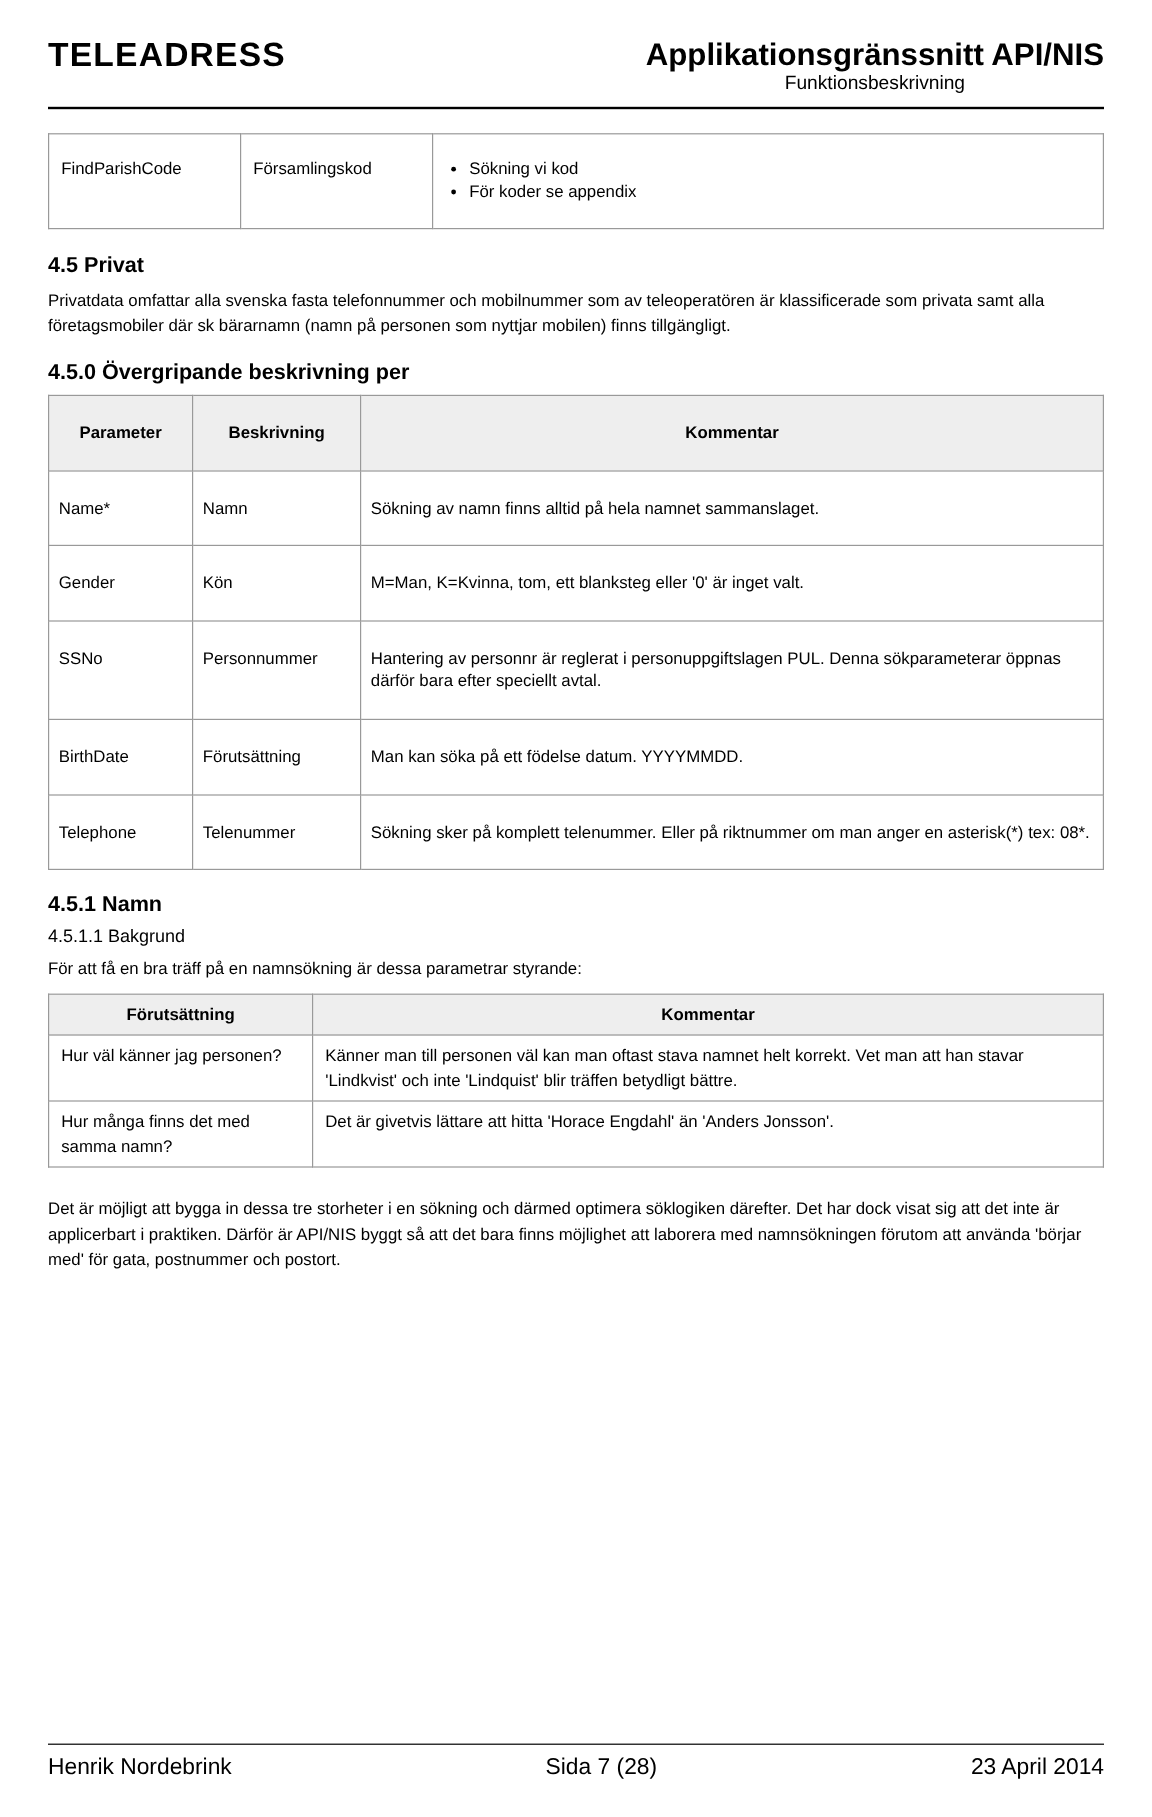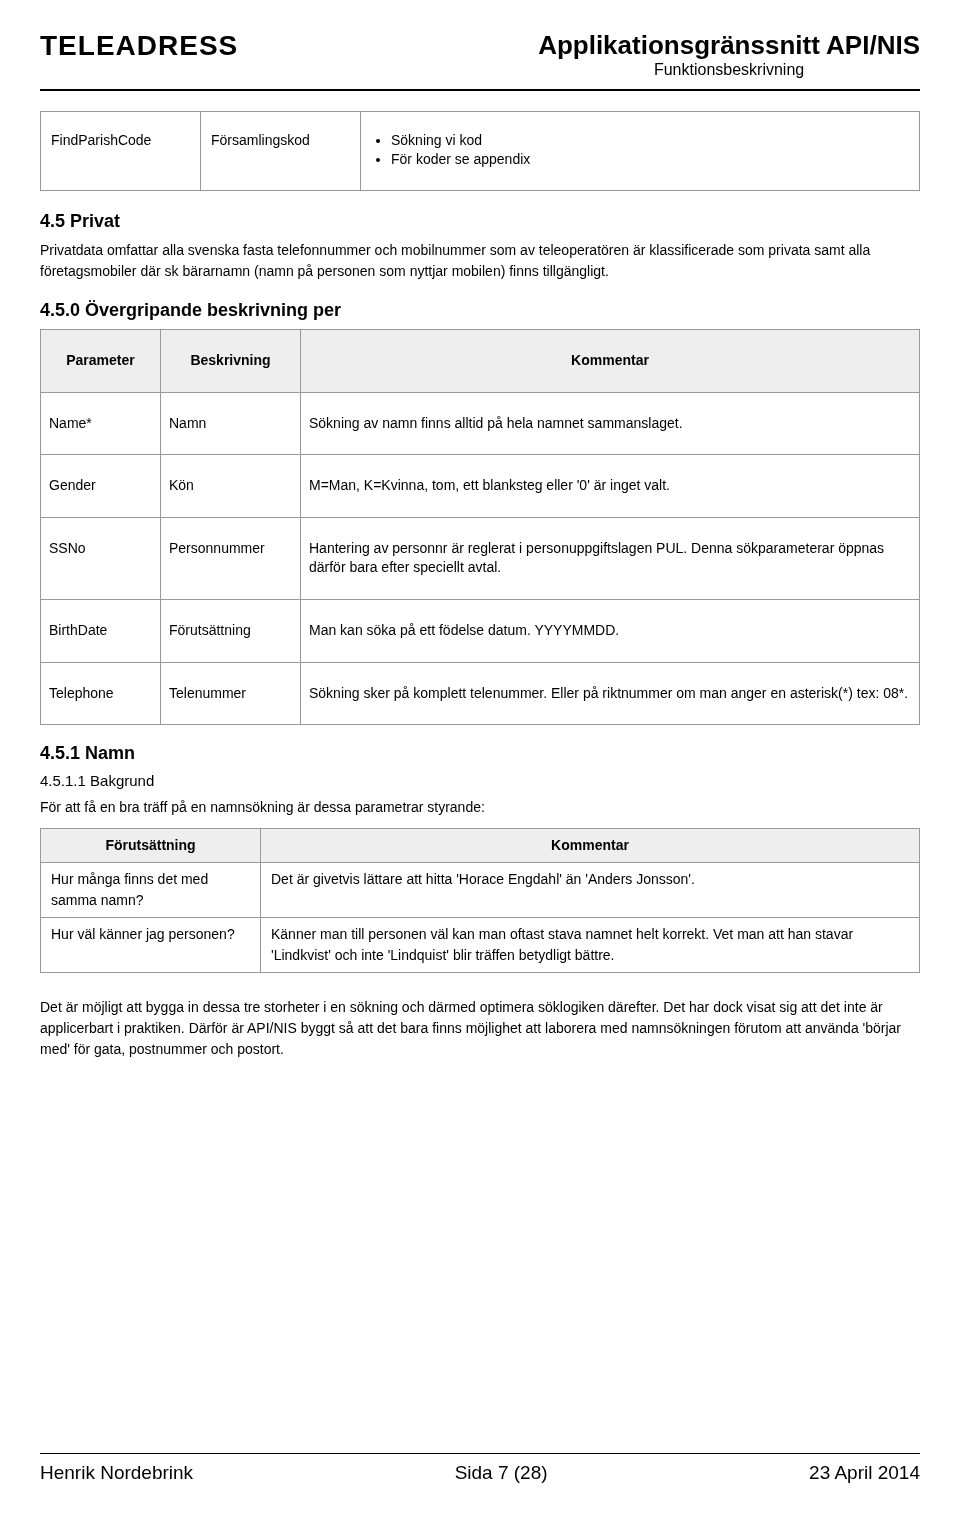--- a/index.html
+++ b/index.html
@@ -213,26 +213,26 @@
 
     <table class="prereq-table">
       <thead>
         <tr>
           <th>Förutsättning</th>
           <th>Kommentar</th>
         </tr>
       </thead>
       <tbody>
         <tr>
+          <td>Hur väl känner jag personen?</td>
+          <td>Känner man till personen väl kan man oftast stava namnet helt korrekt. Vet man att han stavar 'Lindkvist' och inte 'Lindquist' blir träffen betydligt bättre.</td>
+        </tr>
+        <tr>
           <td>Hur många finns det med samma namn?</td>
           <td>Det är givetvis lättare att hitta 'Horace Engdahl' än 'Anders Jonsson'.</td>
-        </tr>
-        <tr>
-          <td>Hur väl känner jag personen?</td>
-          <td>Känner man till personen väl kan man oftast stava namnet helt korrekt. Vet man att han stavar 'Lindkvist' och inte 'Lindquist' blir träffen betydligt bättre.</td>
         </tr>
       </tbody>
     </table>
 
     <p>Det är möjligt att bygga in dessa tre storheter i en sökning och därmed optimera söklogiken därefter. Det har dock visat sig att det inte är applicerbart i praktiken. Därför är API/NIS byggt så att det bara finns möjlighet att laborera med namnsökningen förutom att använda 'börjar med' för gata, postnummer och postort.</p>
 
   </div>
 
   <div class="footer">
     <span>Henrik Nordebrink</span>

